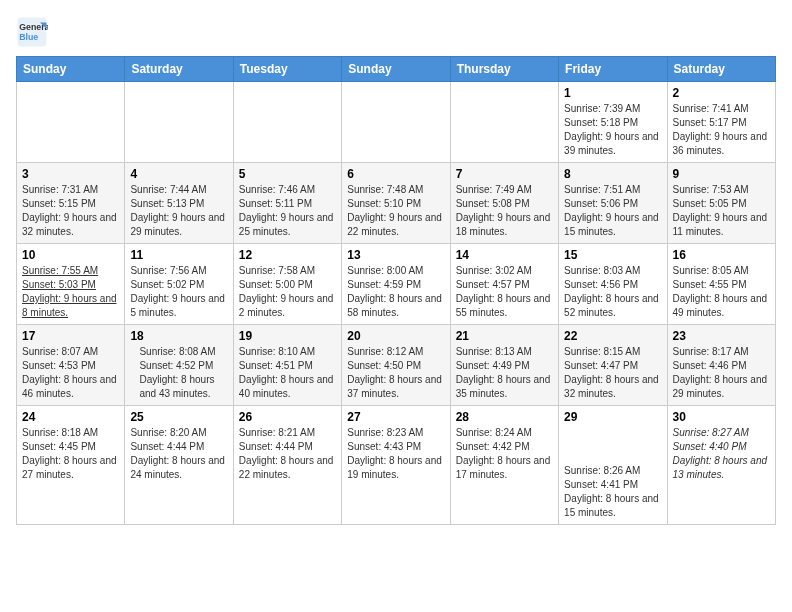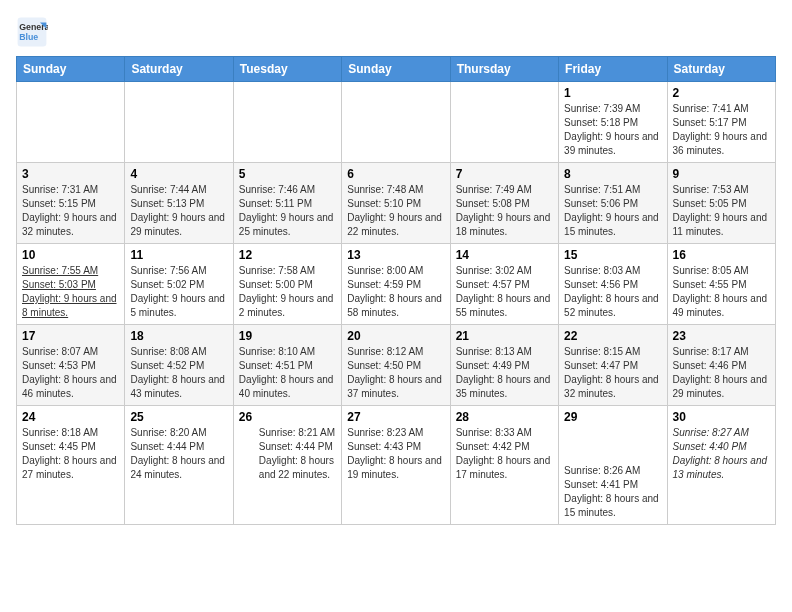--- a/index.html
+++ b/index.html
@@ -231,21 +231,21 @@
       </tr>
       <tr class="row-even">
         <td>
           <span class="day-number">17</span>
           <div class="day-info" style="white-space: pre-line;">Sunrise: 8:07 AM
 Sunset: 4:53 PM
 Daylight: 8 hours and 46 minutes.</div>
         </td>
         <td>
           <span class="day-number">18</span>
-          <div class="day-info" style="white-space: pre-line;">Sunrise: 8:08 AM
+          <div class="day-info" style="white-space: pre-line; margin-left: 9px;">Sunrise: 8:08 AM
 Sunset: 4:52 PM
 Daylight: 8 hours and 43 minutes.</div>
         </td>
         <td>
           <span class="day-number">19</span>
           <div class="day-info" style="white-space: pre-line;">Sunrise: 8:10 AM
 Sunset: 4:51 PM
 Daylight: 8 hours and 40 minutes.</div>
         </td>
         <td>
@@ -281,33 +281,33 @@
 Daylight: 8 hours and 27 minutes.</div>
         </td>
         <td>
           <span class="day-number">25</span>
           <div class="day-info" style="white-space: pre-line;">Sunrise: 8:20 AM
 Sunset: 4:44 PM
 Daylight: 8 hours and 24 minutes.</div>
         </td>
         <td>
           <span class="day-number">26</span>
-          <div class="day-info" style="white-space: pre-line; margin-left: 20px;">Sunrise: 8:21 AM
+          <div class="day-info" style="white-space: pre-line;">Sunrise: 8:21 AM
 Sunset: 4:44 PM
 Daylight: 8 hours and 22 minutes.</div>
         </td>
         <td>
           <span class="day-number">27</span>
           <div class="day-info" style="white-space: pre-line;">Sunrise: 8:23 AM
 Sunset: 4:43 PM
 Daylight: 8 hours and 19 minutes.</div>
         </td>
         <td>
           <span class="day-number">28</span>
-          <div class="day-info" style="white-space: pre-line;">Sunrise: 8:33 AM
+          <div class="day-info" style="white-space: pre-line;">Sunrise: 8:24 AM
 Sunset: 4:42 PM
 Daylight: 8 hours and 17 minutes.</div>
         </td>
         <td>
           <span class="day-number">29</span>
           <div class="day-info" style="white-space: pre-line; margin-top: 40px;">Sunrise: 8:26 AM
 Sunset: 4:41 PM
 Daylight: 8 hours and 15 minutes.</div>
         </td>
         <td>

